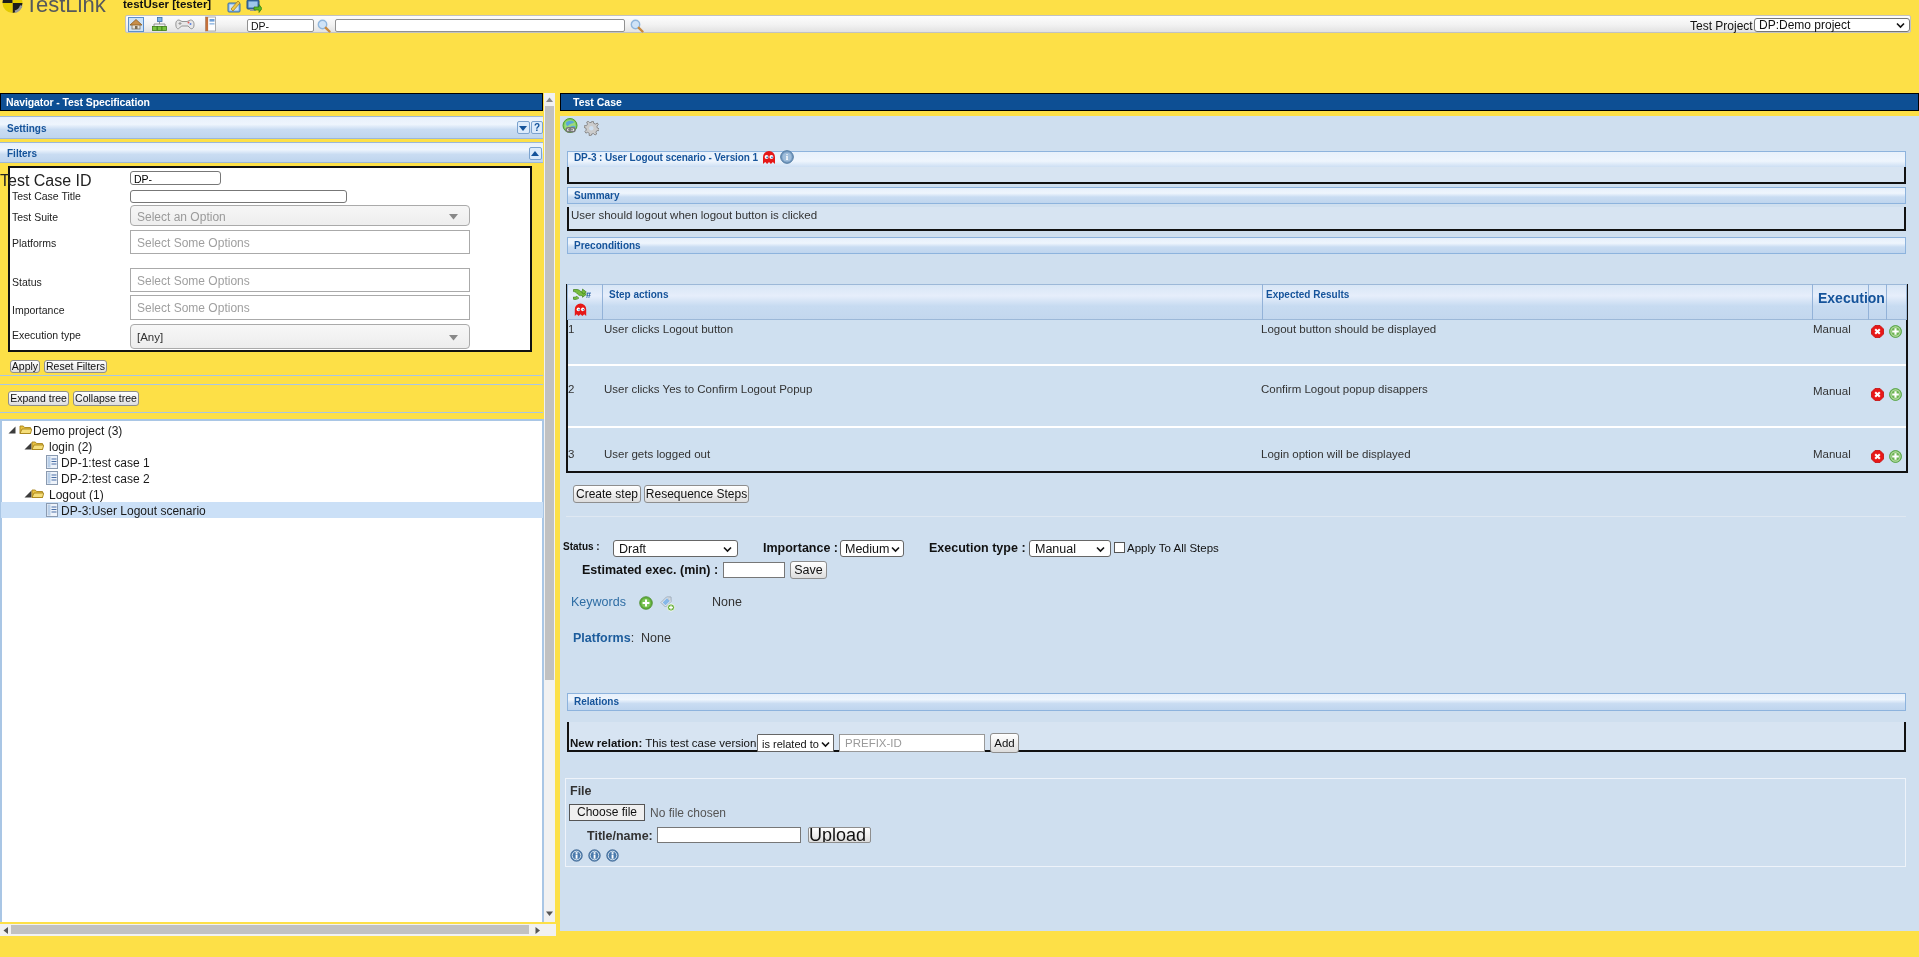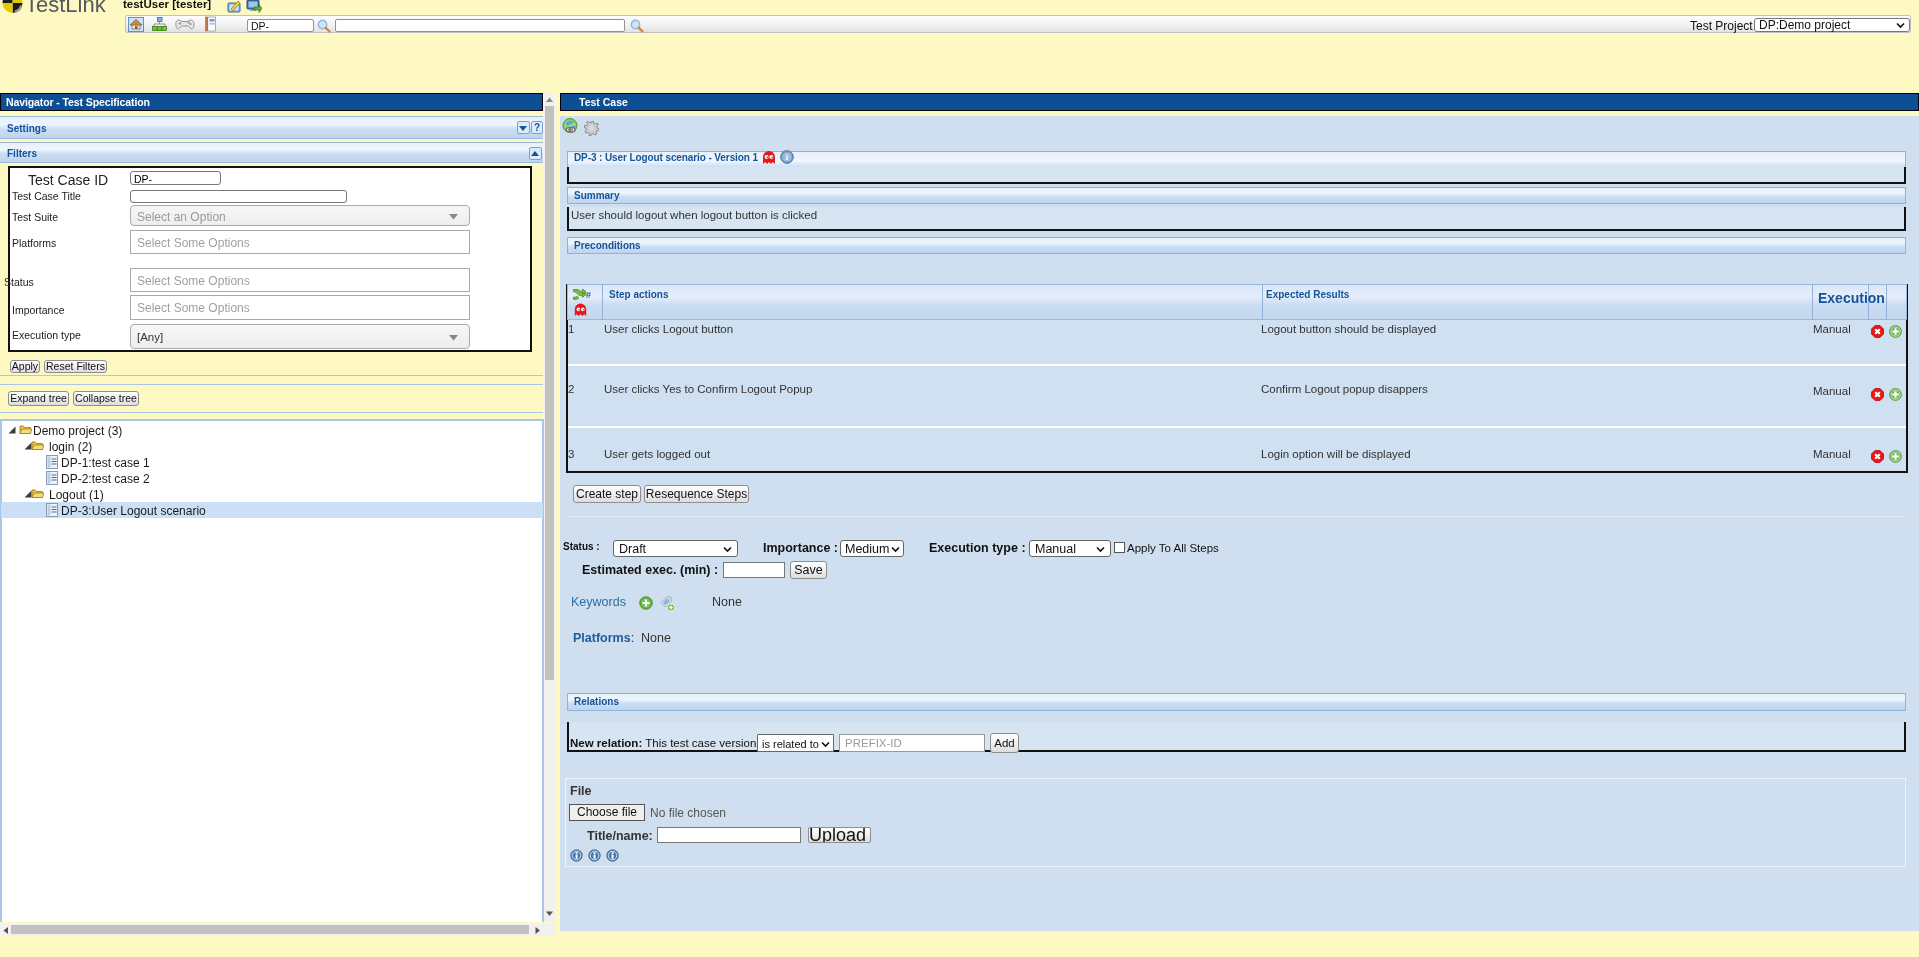--- a/index.html
+++ b/index.html
@@ -1,18 +1,18 @@
 <!DOCTYPE html>
 <html><head>
 <meta charset="utf-8">
 <style>
   * { margin:0; padding:0; box-sizing:border-box; }
   html,body { background:#fff; }
   body, input, button { font-family:"Liberation Sans", sans-serif; }
-  #root { position:relative; width:1919px; height:957px; overflow:hidden; background:#fef9c3; }
+  #root { position:relative; width:1919px; height:957px; overflow:hidden; background:#fde047; }
   .abs { position:absolute; }
   .bar { background:linear-gradient(#e7f0fb,#eef5fd 35%,#c9dcf2 60%,#bfd5ee); border:1px solid #8db3dd; color:#15539a; font-weight:bold; font-size:10px; }
   .row { background:#d7e4f2; border:2px solid #111; border-top:none; }
   .btn { background:linear-gradient(#ffffff,#f1f1f1 45%,#dddddd); border:1px solid #8e8e8e; border-radius:3px; color:#111; text-align:center; white-space:nowrap; overflow:hidden; }
   .t { white-space:nowrap; }
 </style>
 </head>
 <body>
 <div id="root">
 
@@ -110,33 +110,33 @@
   <div class="abs bar" style="left:0;top:142px;width:543px;height:21px;border-color:#9cb8d8;border-left:none;border-right:none;">
     <div style="position:absolute;left:7px;top:5px;font-size:10px;">Filters</div>
     <div class="abs" style="left:529px;top:4px;width:13px;height:13px;background:#dcebfb;border:1px solid #7ba2ce;border-radius:2px;">
       <svg width="9" height="7" style="position:absolute;left:1px;top:2px">
           <path d="M0,6 L8,6 L4,1 Z" fill="#15539a"></path>
         </svg>
     </div>
   </div>
 
   <div class="abs" style="left:8px;top:166px;width:524px;height:186px;border:2px solid #111;background:#fff;"></div>
-  <div class="abs t" style="left:28px;top:172px;font-size:14px;color:#222;">Test Case ID</div>
+  <div class="abs t" style="left:0;top:172px;font-size:16px;color:#222;">Test Case ID</div>
   <div class="abs" style="left:130px;top:171px;width:91px;height:14px;background:#fff;border:1px solid #777;border-radius:3px;font-size:10.5px;padding:1px 3px;">DP-</div>
   <div class="abs t" style="left:12px;top:190px;font-size:10.5px;color:#222;">Test Case Title</div>
   <div class="abs" style="left:130px;top:190px;width:217px;height:13px;background:#fff;border:1px solid #777;border-radius:3px;"></div>
   <div class="abs t" style="left:12px;top:211px;font-size:10.5px;color:#222;">Test Suite</div>
   <div class="abs" style="left:130px;top:205px;width:340px;height:21px;background:linear-gradient(#f6f6f6,#eee);border:1px solid #aaa;border-radius:4px;font-size:12px;color:#9a9a9a;padding:4px 6px;">Select an Option
     <svg class="abs" style="right:10px;top:8px" width="10" height="6">
         <path d="M0,0 L9,0 L4.5,5.5 Z" fill="#888"></path>
       </svg>
   </div>
   <div class="abs t" style="left:12px;top:237px;font-size:10.5px;color:#222;">Platforms</div>
   <div class="abs" style="left:130px;top:230px;width:340px;height:24px;background:#fff;border:1px solid #aaa;font-size:12px;color:#9f9f9f;padding:5px 6px;">Select Some Options</div>
-  <div class="abs t" style="left:4px;top:276px;font-size:10.5px;color:#222;">Status</div>
+  <div class="abs t" style="left:12px;top:276px;font-size:10.5px;color:#222;">Status</div>
   <div class="abs" style="left:130px;top:268px;width:340px;height:24px;background:#fff;border:1px solid #aaa;font-size:12px;color:#9f9f9f;padding:5px 6px;">Select Some Options</div>
   <div class="abs t" style="left:12px;top:304px;font-size:10.5px;color:#222;">Importance</div>
   <div class="abs" style="left:130px;top:295px;width:340px;height:25px;background:#fff;border:1px solid #aaa;font-size:12px;color:#9f9f9f;padding:5px 6px;">Select Some Options</div>
   <div class="abs t" style="left:12px;top:329px;font-size:10.5px;color:#222;">Execution type</div>
   <div class="abs" style="left:130px;top:324px;width:340px;height:25px;background:linear-gradient(#f7f7f7,#ededed);border:1px solid #aaa;border-radius:4px;font-size:11.5px;color:#333;padding:6px 6px;">[Any]
     <svg class="abs" style="right:10px;top:10px" width="10" height="6">
         <path d="M0,0 L9,0 L4.5,5.5 Z" fill="#888"></path>
       </svg>
   </div>
 
@@ -210,21 +210,21 @@
 
   <div class="abs" style="left:0;top:924px;width:556px;height:12px;background:#f1f1f1;"></div>
   <svg class="abs" style="left:3px;top:927px" width="6" height="8">
       <path d="M5,0 L5,7 L0.5,3.5 Z" fill="#555"></path>
     </svg>
   <div class="abs" style="left:11px;top:925px;width:518px;height:9px;background:#c1c1c1;"></div>
   <svg class="abs" style="left:535px;top:927px" width="6" height="8">
       <path d="M0.5,0 L0.5,7 L5,3.5 Z" fill="#555"></path>
     </svg>
 
-  <div class="abs" style="left:560px;top:93px;width:1359px;height:18px;background:#0d4f94;border:1px solid #000;color:#fff;font-size:10.5px;font-weight:bold;line-height:16px;padding-left:18px;">Test Case</div>
+  <div class="abs" style="left:560px;top:93px;width:1359px;height:18px;background:#0d4f94;border:1px solid #000;color:#fff;font-size:10.5px;font-weight:bold;line-height:16px;padding-left:12px;">Test Case</div>
   <div class="abs" style="left:560px;top:116px;width:1359px;height:815px;background:#cfdfef;"></div>
 
   <svg class="abs" style="left:562px;top:118px" width="17" height="17">
     <circle cx="8" cy="7.5" r="7" fill="#7cc95c" stroke="#4d9e2f" stroke-width="1"></circle>
     <circle cx="8" cy="7.5" r="5.6" fill="#9bd97e"></circle>
     <path d="M4,4.5 C6,2.2 10.5,2.4 12.3,4.2 C10.2,5.6 7.5,5.8 5.6,8.2 C4.2,7.3 3.6,6 4,4.5 Z" fill="#5aa7d8"></path>
     <path d="M8.6,8.6 C10.4,7.4 12.3,7.5 13.6,8.4 C13,10.4 11.3,12.2 9.4,12.8 C8.5,11.5 8.1,10 8.6,8.6 Z" fill="#5aa7d8"></path>
     <g stroke="#777" stroke-width="1.5" fill="#e8e8e8">
       <rect x="4.2" y="9.8" width="5.2" height="4" rx="2"></rect>
       <rect x="7.8" y="9.8" width="5.2" height="4" rx="2"></rect>

